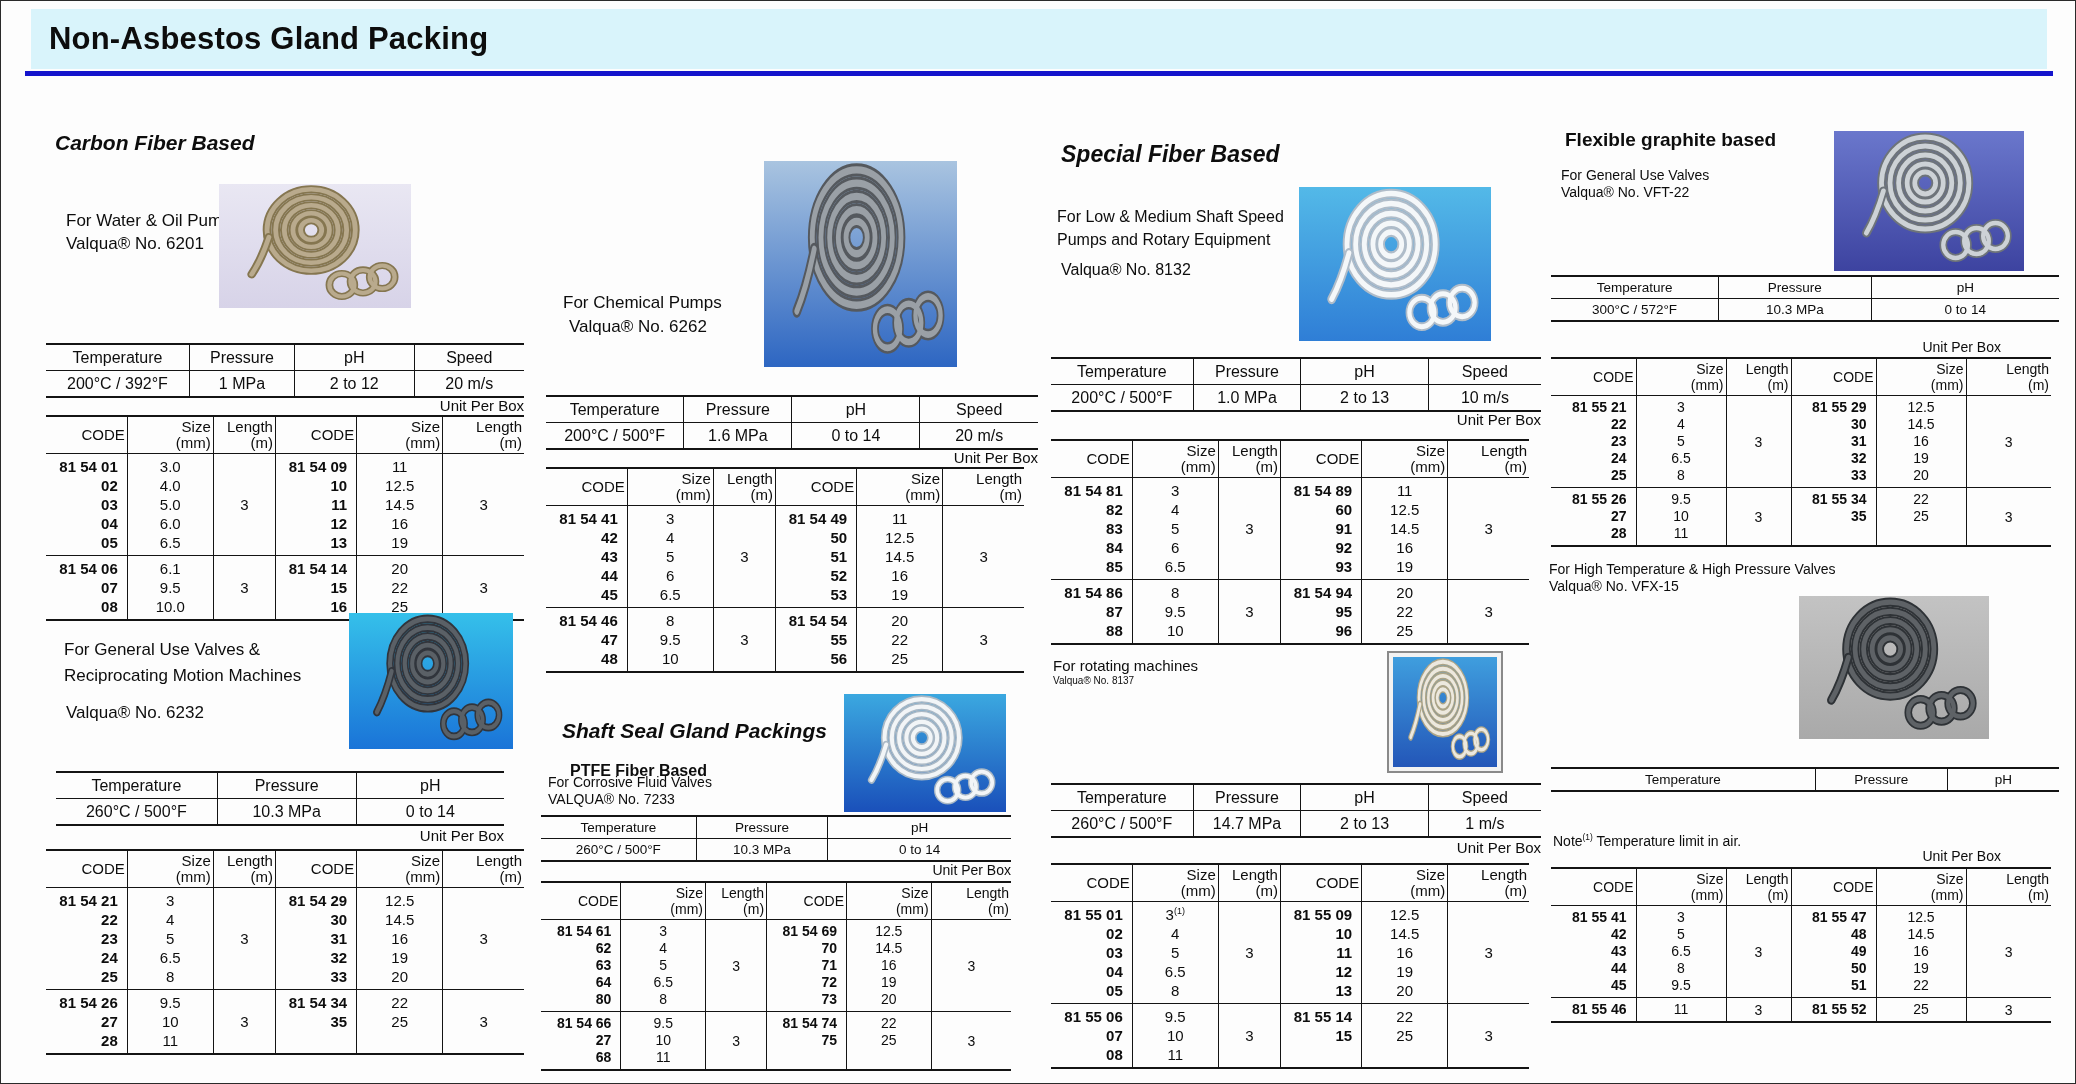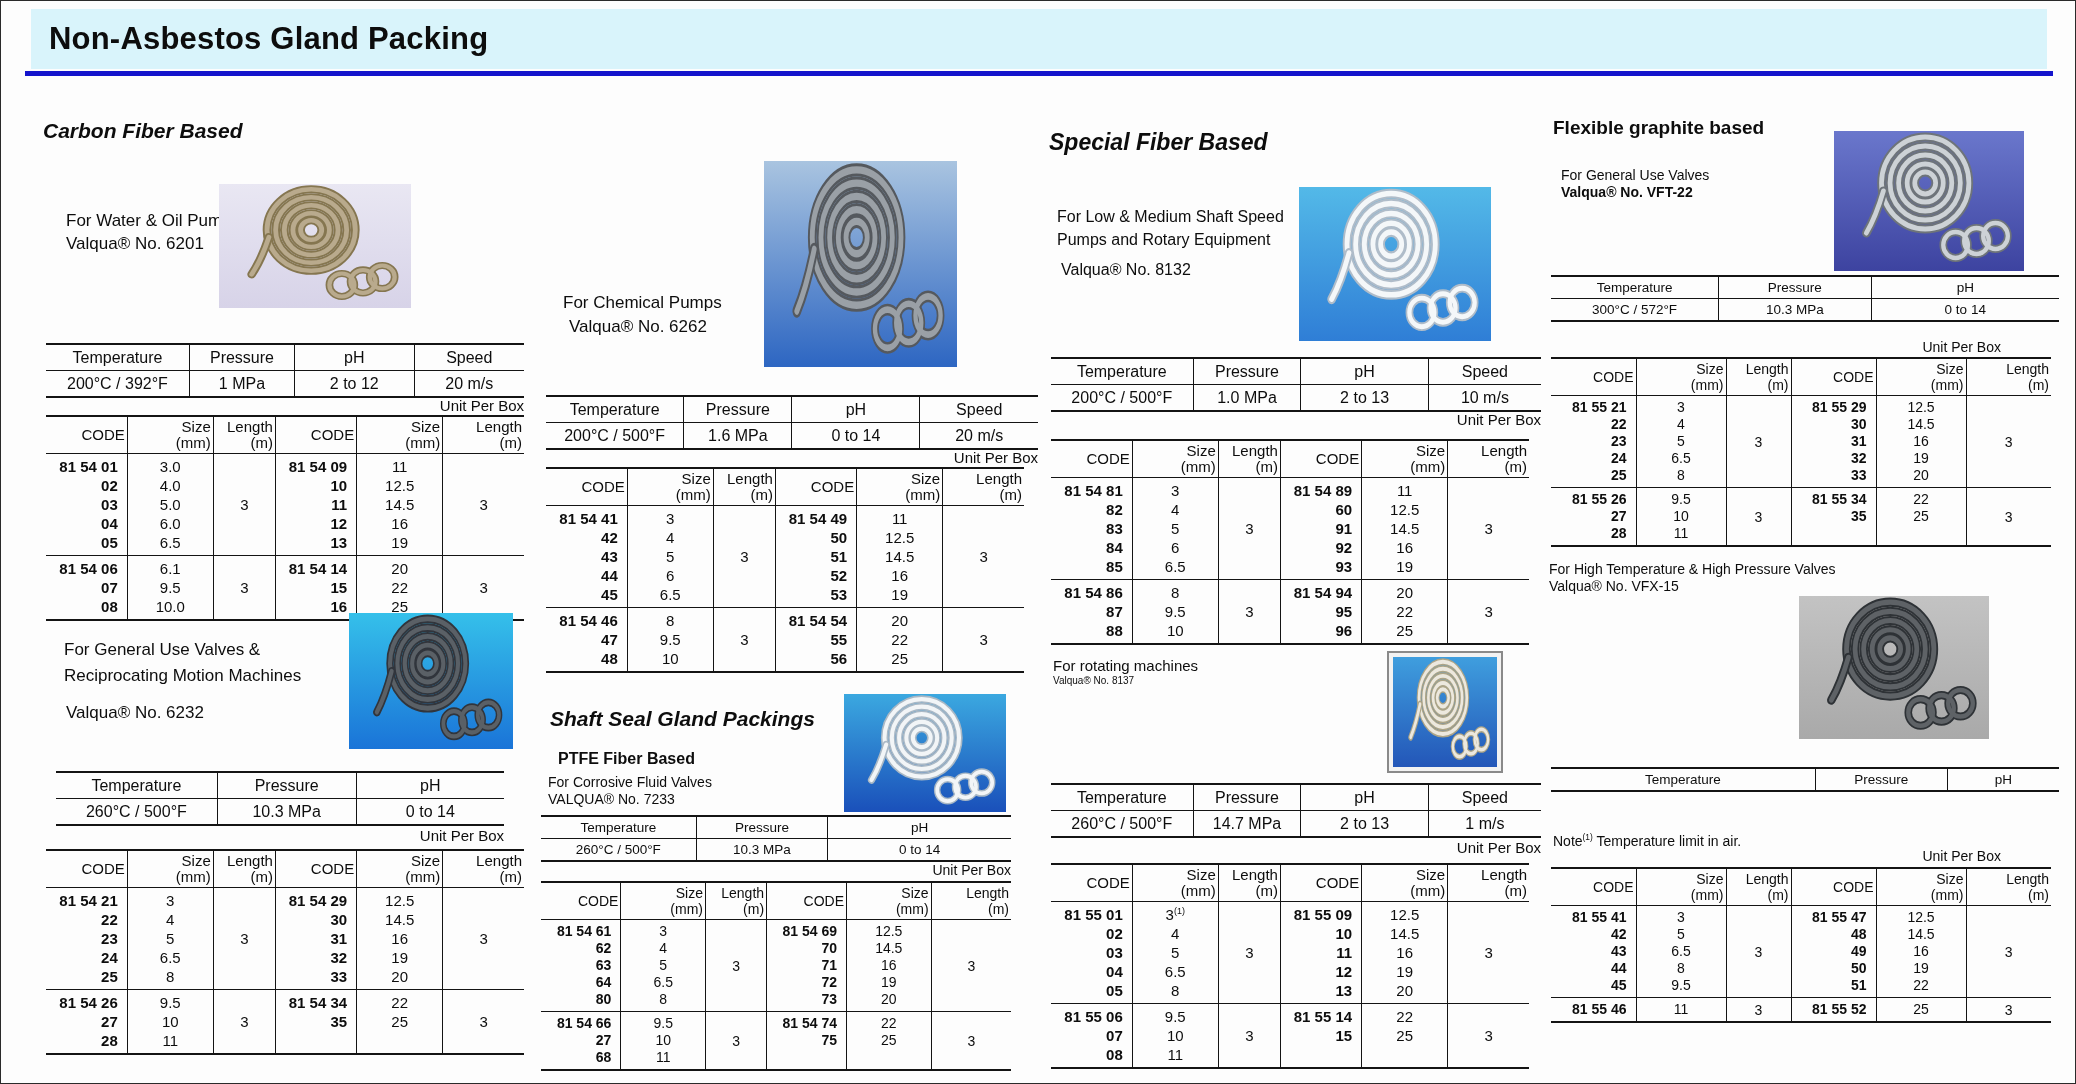--- a/index.html
+++ b/index.html
@@ -4,21 +4,21 @@
 <title>Non-Asbestos Gland Packing</title>
 <style>
   html,body{margin:0;padding:0;background:#e8e8e8;}
   .page{position:relative;width:2076px;height:1084px;background:#fdfdfd;
         font-family:"Liberation Sans","DejaVu Sans",sans-serif;color:#0d0d0d;
         overflow:hidden;border:1px solid #2a2a2a;box-sizing:border-box;}
   section{display:contents;}
   .band{position:absolute;left:30px;top:8px;width:2016px;height:60px;display:flex;align-items:center;}
   .title{font-size:31px;font-weight:bold;padding-left:18px;letter-spacing:.2px;}
   .rule{position:absolute;left:24px;top:70px;width:2028px;height:5px;}
-  .hd{position:absolute;margin:4px;font-weight:bold;white-space:nowrap;}
+  .hd{position:absolute;margin:16px;font-weight:bold;white-space:nowrap;}
   .it{font-style:italic;}
   .app,.prod,.upb,.note{position:absolute;white-space:nowrap;}
   .prod{white-space:nowrap;}
   .photo{position:absolute;overflow:hidden;}
   .photo.framed{border:4px solid #f2f2f2;outline:2px solid #8a8a8a;}
   .upb{font-size:15px;text-align:right;}
   .upb.sm{font-size:14px;}
   .note{font-size:14px;}
   sup{font-size:60%;vertical-align:super;line-height:0;}
   
@@ -717,21 +717,21 @@
           </tbody>
         </table>
       </div>
   </section>
 
   
   <section>
     <div class="app" style="left:1560px;top:166px;font-size:14px;line-height:16px;text-align:center;">
         <div>For General Use Valves</div>
       </div>
-    <div class="prod" style="left:1560px;top:183px;font-size:14px;font-weight:bold;">Valqua® No. VFT-22</div>
+    <div class="prod" style="left:1560px;top:183px;font-size:14px;">Valqua® No. VFT-22</div>
     <div class="photo" style="left: 1833px; top: 130px; width: 190px; height: 140px; background: linear-gradient(rgb(106, 119, 204) 0%, rgb(61, 67, 160) 100%);"><svg viewBox="0 0 200 140" preserveAspectRatio="none" width="100%" height="100%">
           <circle cx="96" cy="52" r="46" fill="none" stroke="#6e747a" stroke-width="9"></circle>
           <circle cx="96" cy="52" r="37" fill="none" stroke="#6e747a" stroke-width="9"></circle>
           <circle cx="96" cy="52" r="28" fill="none" stroke="#6e747a" stroke-width="9"></circle>
           <circle cx="96" cy="52" r="19" fill="none" stroke="#6e747a" stroke-width="9"></circle>
           <circle cx="96" cy="52" r="11" fill="none" stroke="#6e747a" stroke-width="9"></circle>
           <circle cx="96" cy="52" r="46" fill="none" stroke="#cdd2d6" stroke-width="5"></circle>
           <circle cx="96" cy="52" r="37" fill="none" stroke="#cdd2d6" stroke-width="5"></circle>
           <circle cx="96" cy="52" r="28" fill="none" stroke="#cdd2d6" stroke-width="5"></circle>
           <circle cx="96" cy="52" r="19" fill="none" stroke="#cdd2d6" stroke-width="5"></circle>

